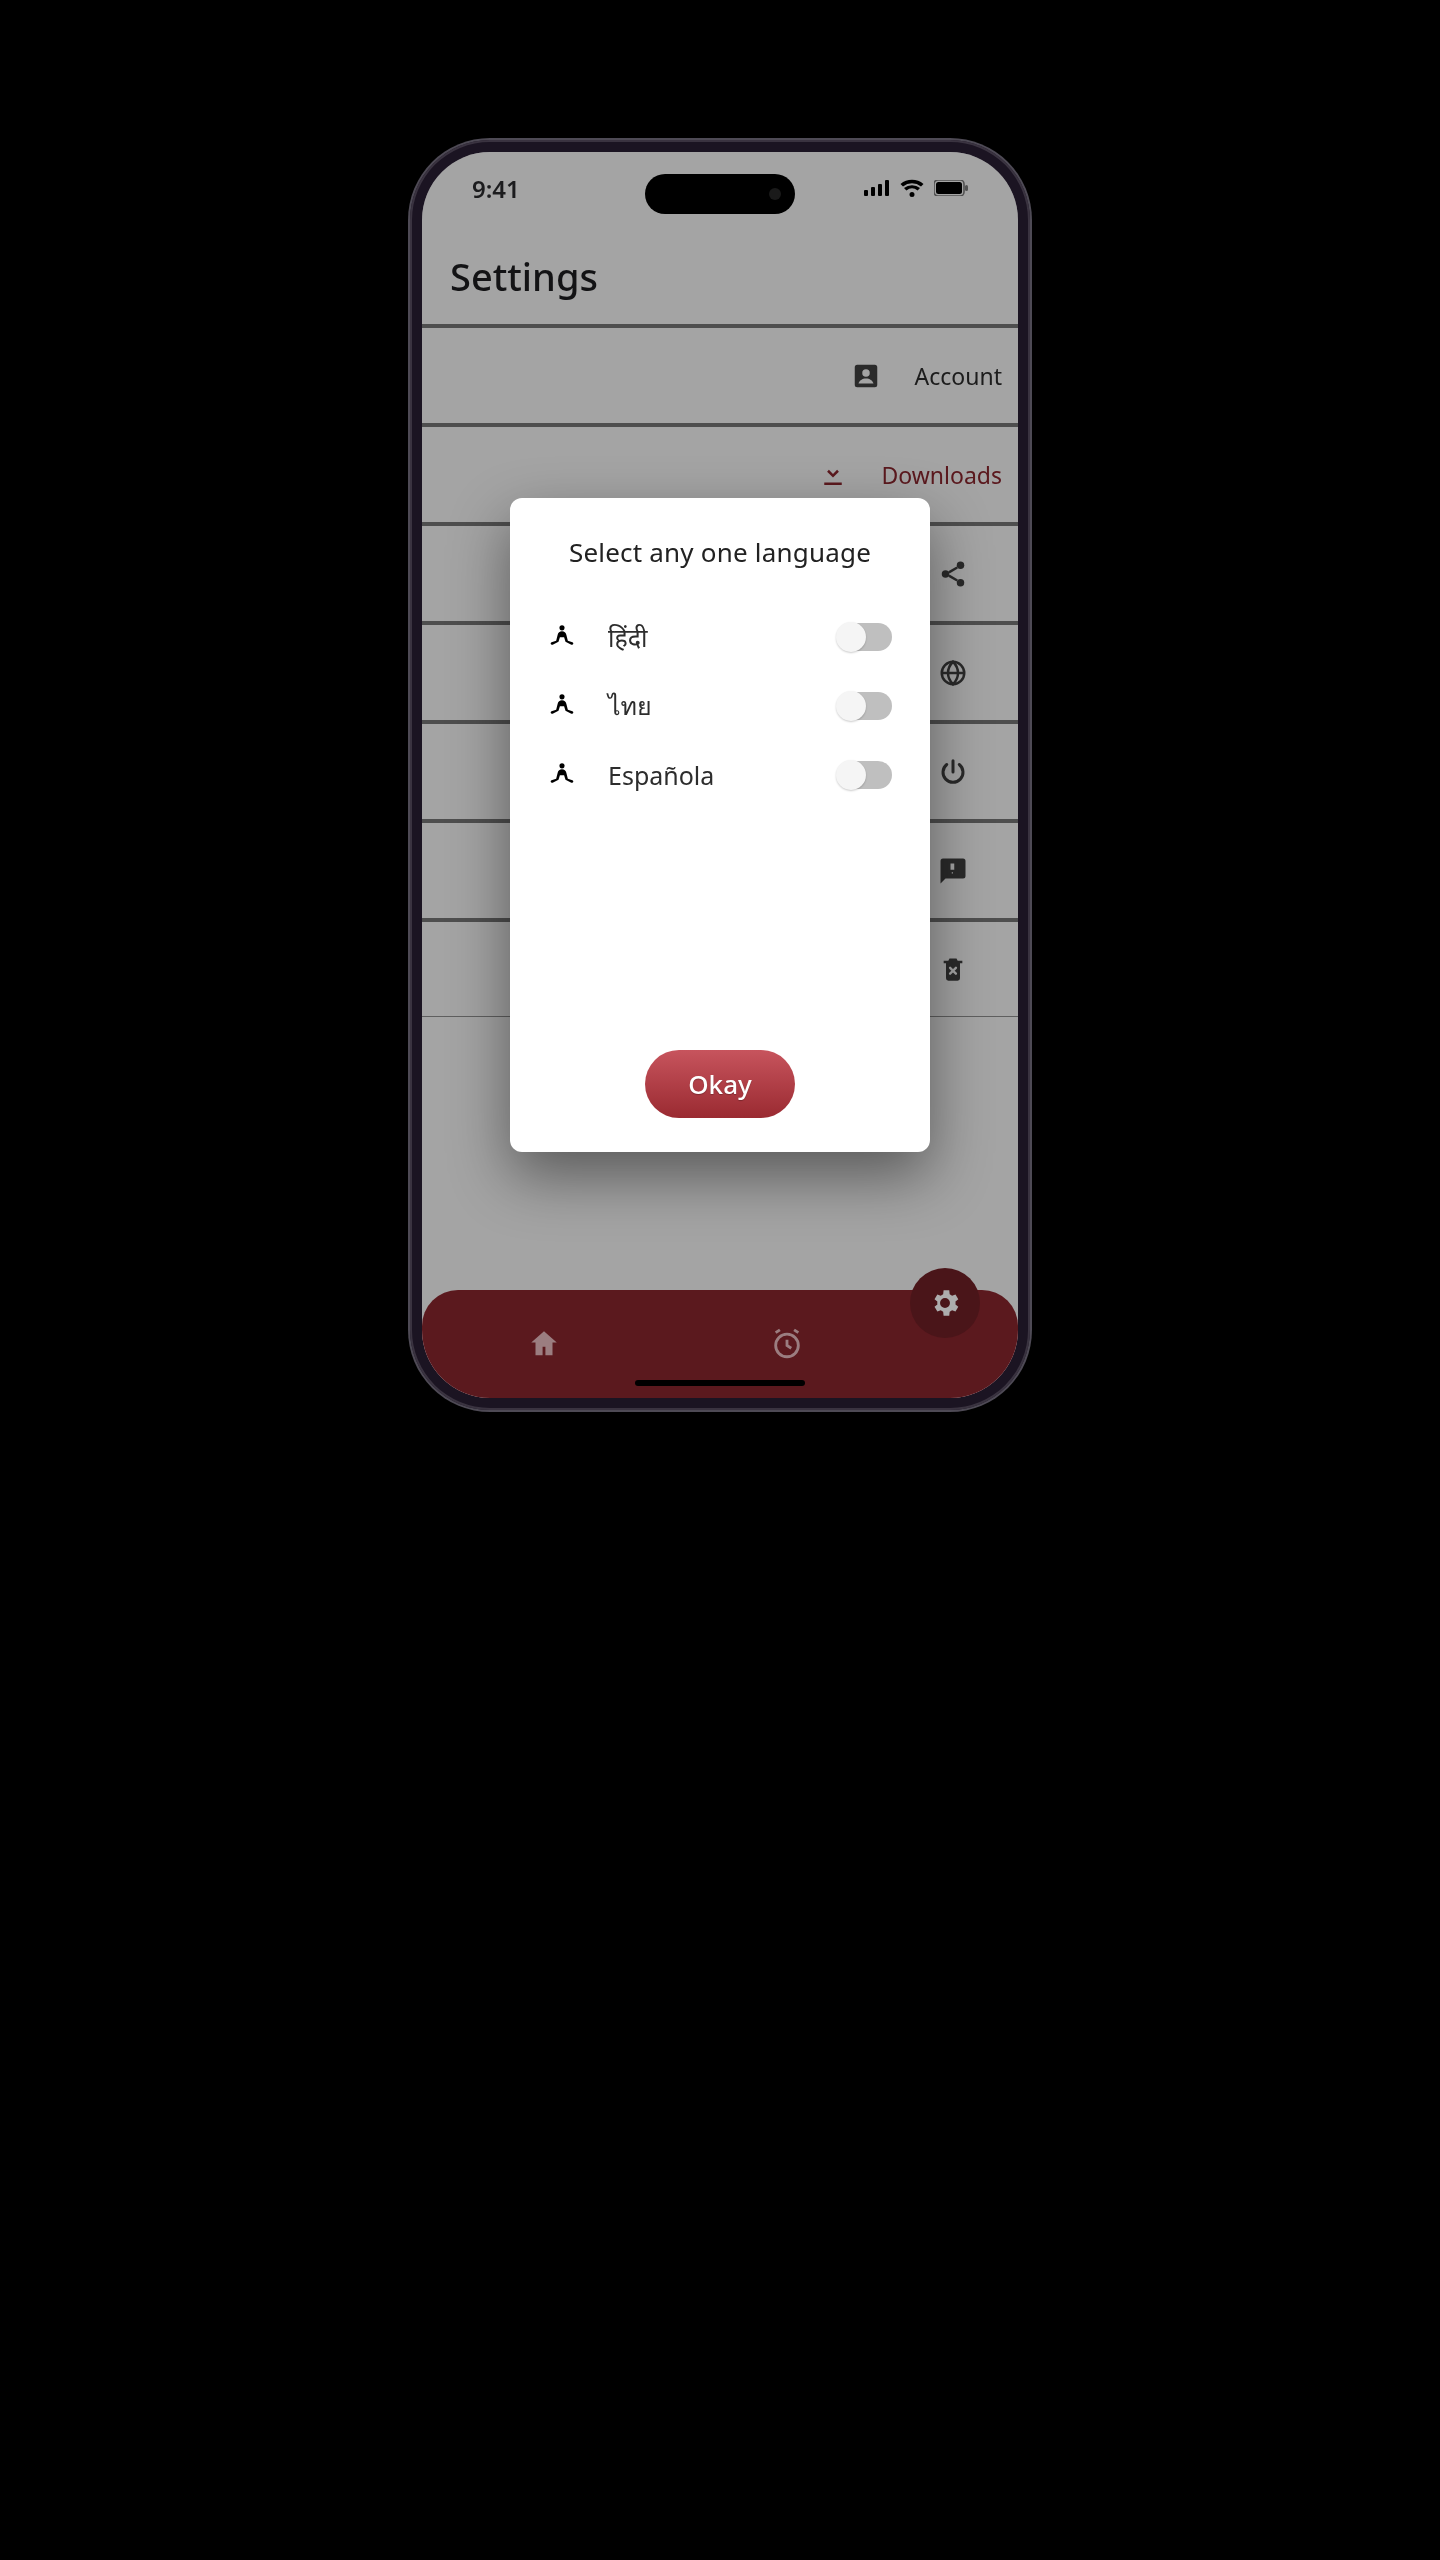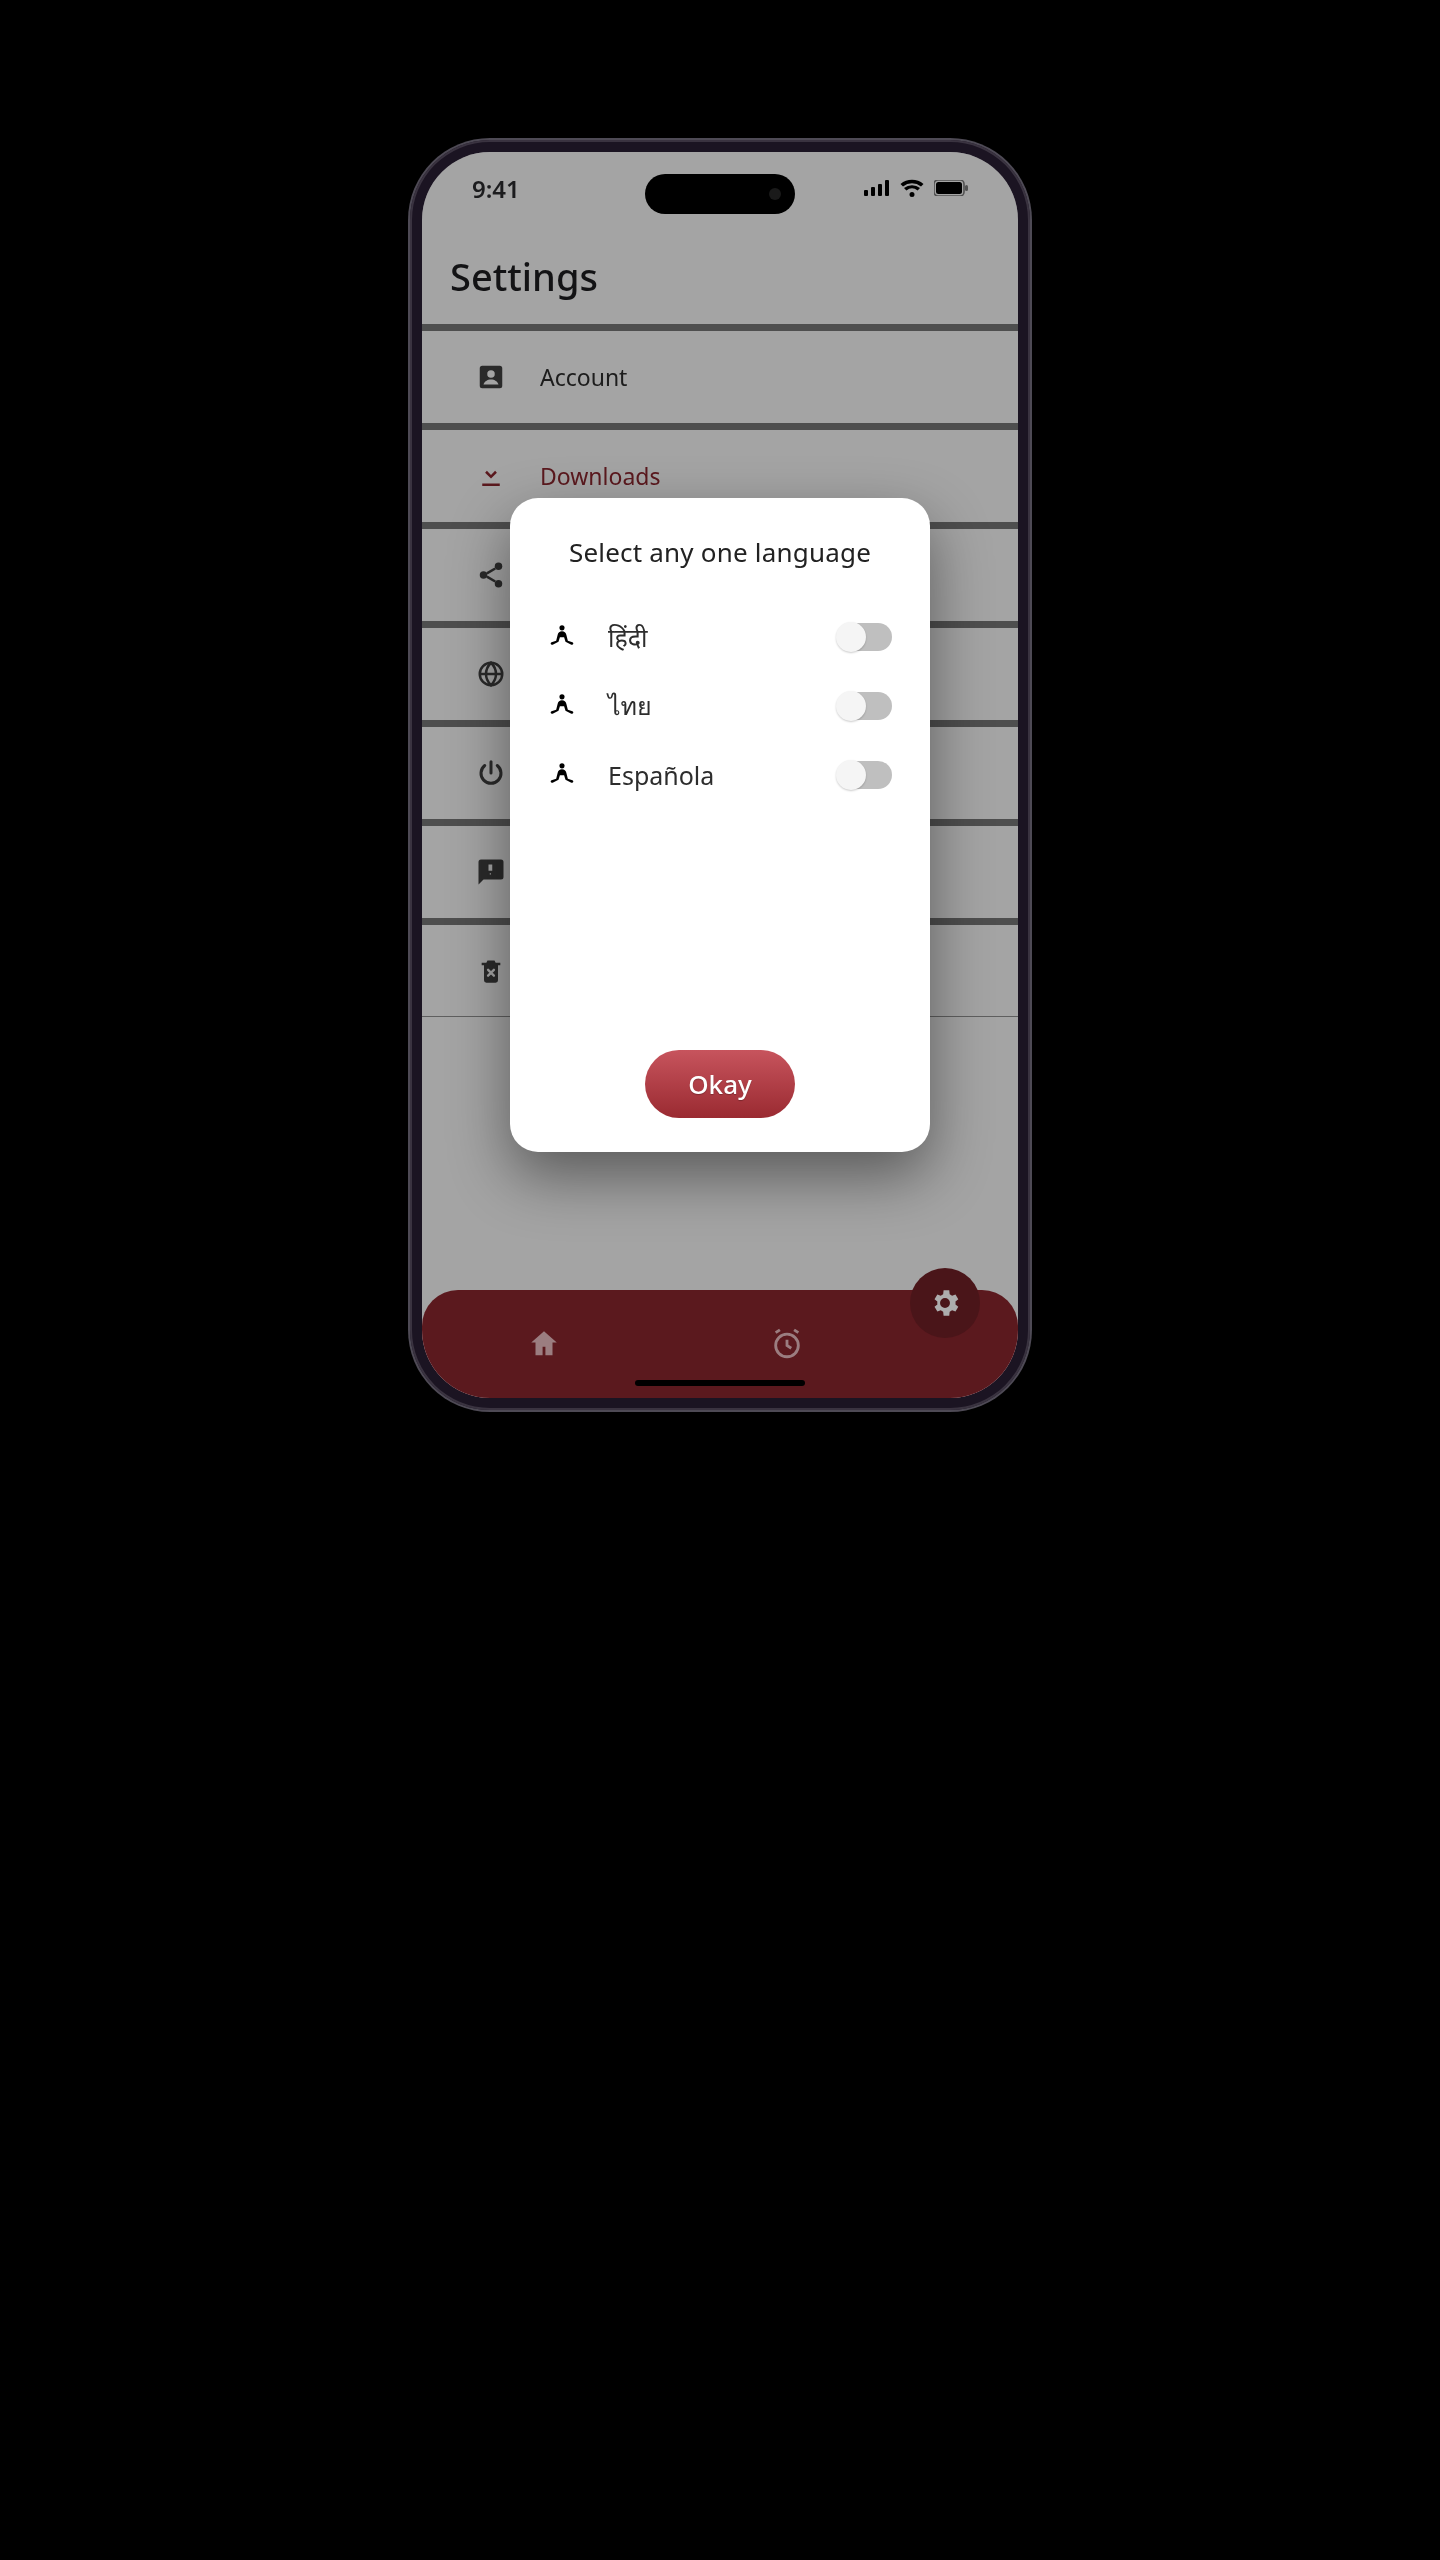--- a/index.html
+++ b/index.html
@@ -9,35 +9,35 @@
   .screen { width:100%; height:100%; border-radius:68px; background:#f2f2f2; position:relative; overflow:hidden; }
   .screen-dim { position:absolute; inset:0; background:rgba(0,0,0,.32); z-index:20; pointer-events:none; }
   .notch { position:absolute; top:22px; left:50%; transform:translateX(-50%); width:150px; height:40px; background:#000; border-radius:22px; z-index:40; }
   .notch::after { content:""; position:absolute; right:14px; top:50%; transform:translateY(-50%); width:12px; height:12px; border-radius:50%; background:#1a1a1a; }
   .status-bar { position:absolute; top:0; left:0; right:0; height:72px; display:flex; align-items:center; justify-content:space-between; padding:0 50px; z-index:30; }
   .status-time { font-size:24px; font-weight:600; color:#1c1c1e; }
   .status-icons { display:flex; align-items:center; gap:10px; }
   .app { position:absolute; inset:0; padding-top:92px; }
   .screen-title { font-size:38px; font-weight:500; color:#1d1d1f; padding:6px 28px 22px; }
   .settings-list { }
-  .settings-row { display:flex; align-items:center; gap:32px; height:99px; padding:0 52px; border-top:7px solid #737373; }
+  .settings-row { display:flex; align-items:center; gap:32px; height:99px; padding:0 16px; border-top:4px solid #737373;justify-content:flex-end; }
   .settings-row:last-child { border-bottom:1px solid #8c8c8c; }
   .row-label { font-size:23px; font-weight:400; color:#2b2b2b; }
   .row-label.hl { color:#86252d; }
   .row-icon { width:34px; height:34px; color:#3f3f3f; display:flex; align-items:center; justify-content:center; }
   .row-icon.hl { color:#86252d; }
 
   .bottom-nav { position:absolute; bottom:0; left:0; right:0; height:108px; background:#86252d; border-top-left-radius:36px; border-top-right-radius:36px; display:flex; }
   .nav-btn { flex:1; display:flex; align-items:center; justify-content:center; }
   .nav-btn svg { color:#e5b9bd; }
   .nav-fab { position:absolute; right:38px; top:-22px; width:70px; height:70px; border-radius:50%; background:#6e1f25; display:flex; align-items:center; justify-content:center; }
   .nav-fab svg { color:#fff; }
   .home-indicator { position:absolute; bottom:12px; left:50%; transform:translateX(-50%); width:170px; height:6px; border-radius:4px; background:#000; z-index:50; }
 
-  .modal { position:absolute; top:346px; left:50%; transform:translateX(-50%); width:420px; min-height:654px; background:#fff; border-radius:28px; padding:36px 34px 34px; z-index:30; box-shadow:0 24px 60px rgba(0,0,0,.45); display:flex; flex-direction:column; }
+  .modal { position:absolute; top:346px; left:50%; transform:translateX(-50%); width:420px; min-height:654px; background:#fff; border-radius:12px; padding:36px 34px 34px; z-index:30; box-shadow:0 24px 60px rgba(0,0,0,.45); display:flex; flex-direction:column; }
   .modal-title { font-size:26px; font-weight:400; color:#222; text-align:center; margin-bottom:34px; letter-spacing:.2px; }
   .lang-row { display:flex; align-items:center; gap:30px; padding:16px 4px; }
   .lang-icon { width:30px; height:30px; color:#000; }
   .lang-label { font-size:25px; font-weight:400; color:#2d2d2d; flex:1; }
   .toggle { width:54px; height:28px; border-radius:16px; background:#bfbfbf; position:relative; transition:.2s; }
   .toggle .knob { position:absolute; top:-1px; left:-2px; width:30px; height:30px; border-radius:50%; background:#f5f5f5; box-shadow:0 1px 2px rgba(0,0,0,.2); }
   .toggle.on { background:#9d9d9d; }
   .toggle.on .knob { left:auto; right:-2px; background:#b22332; }
   .modal-footer { margin-top:auto; display:flex; justify-content:center; padding-top:40px; }
   .okay-btn { width:150px; height:68px; border-radius:40px; background:linear-gradient(180deg,#c7545d 0%,#9a2a31 100%); color:#fff; font-size:26px; font-weight:500; display:flex; align-items:center; justify-content:center; text-shadow:0 1px 1px rgba(0,0,0,.25); }

